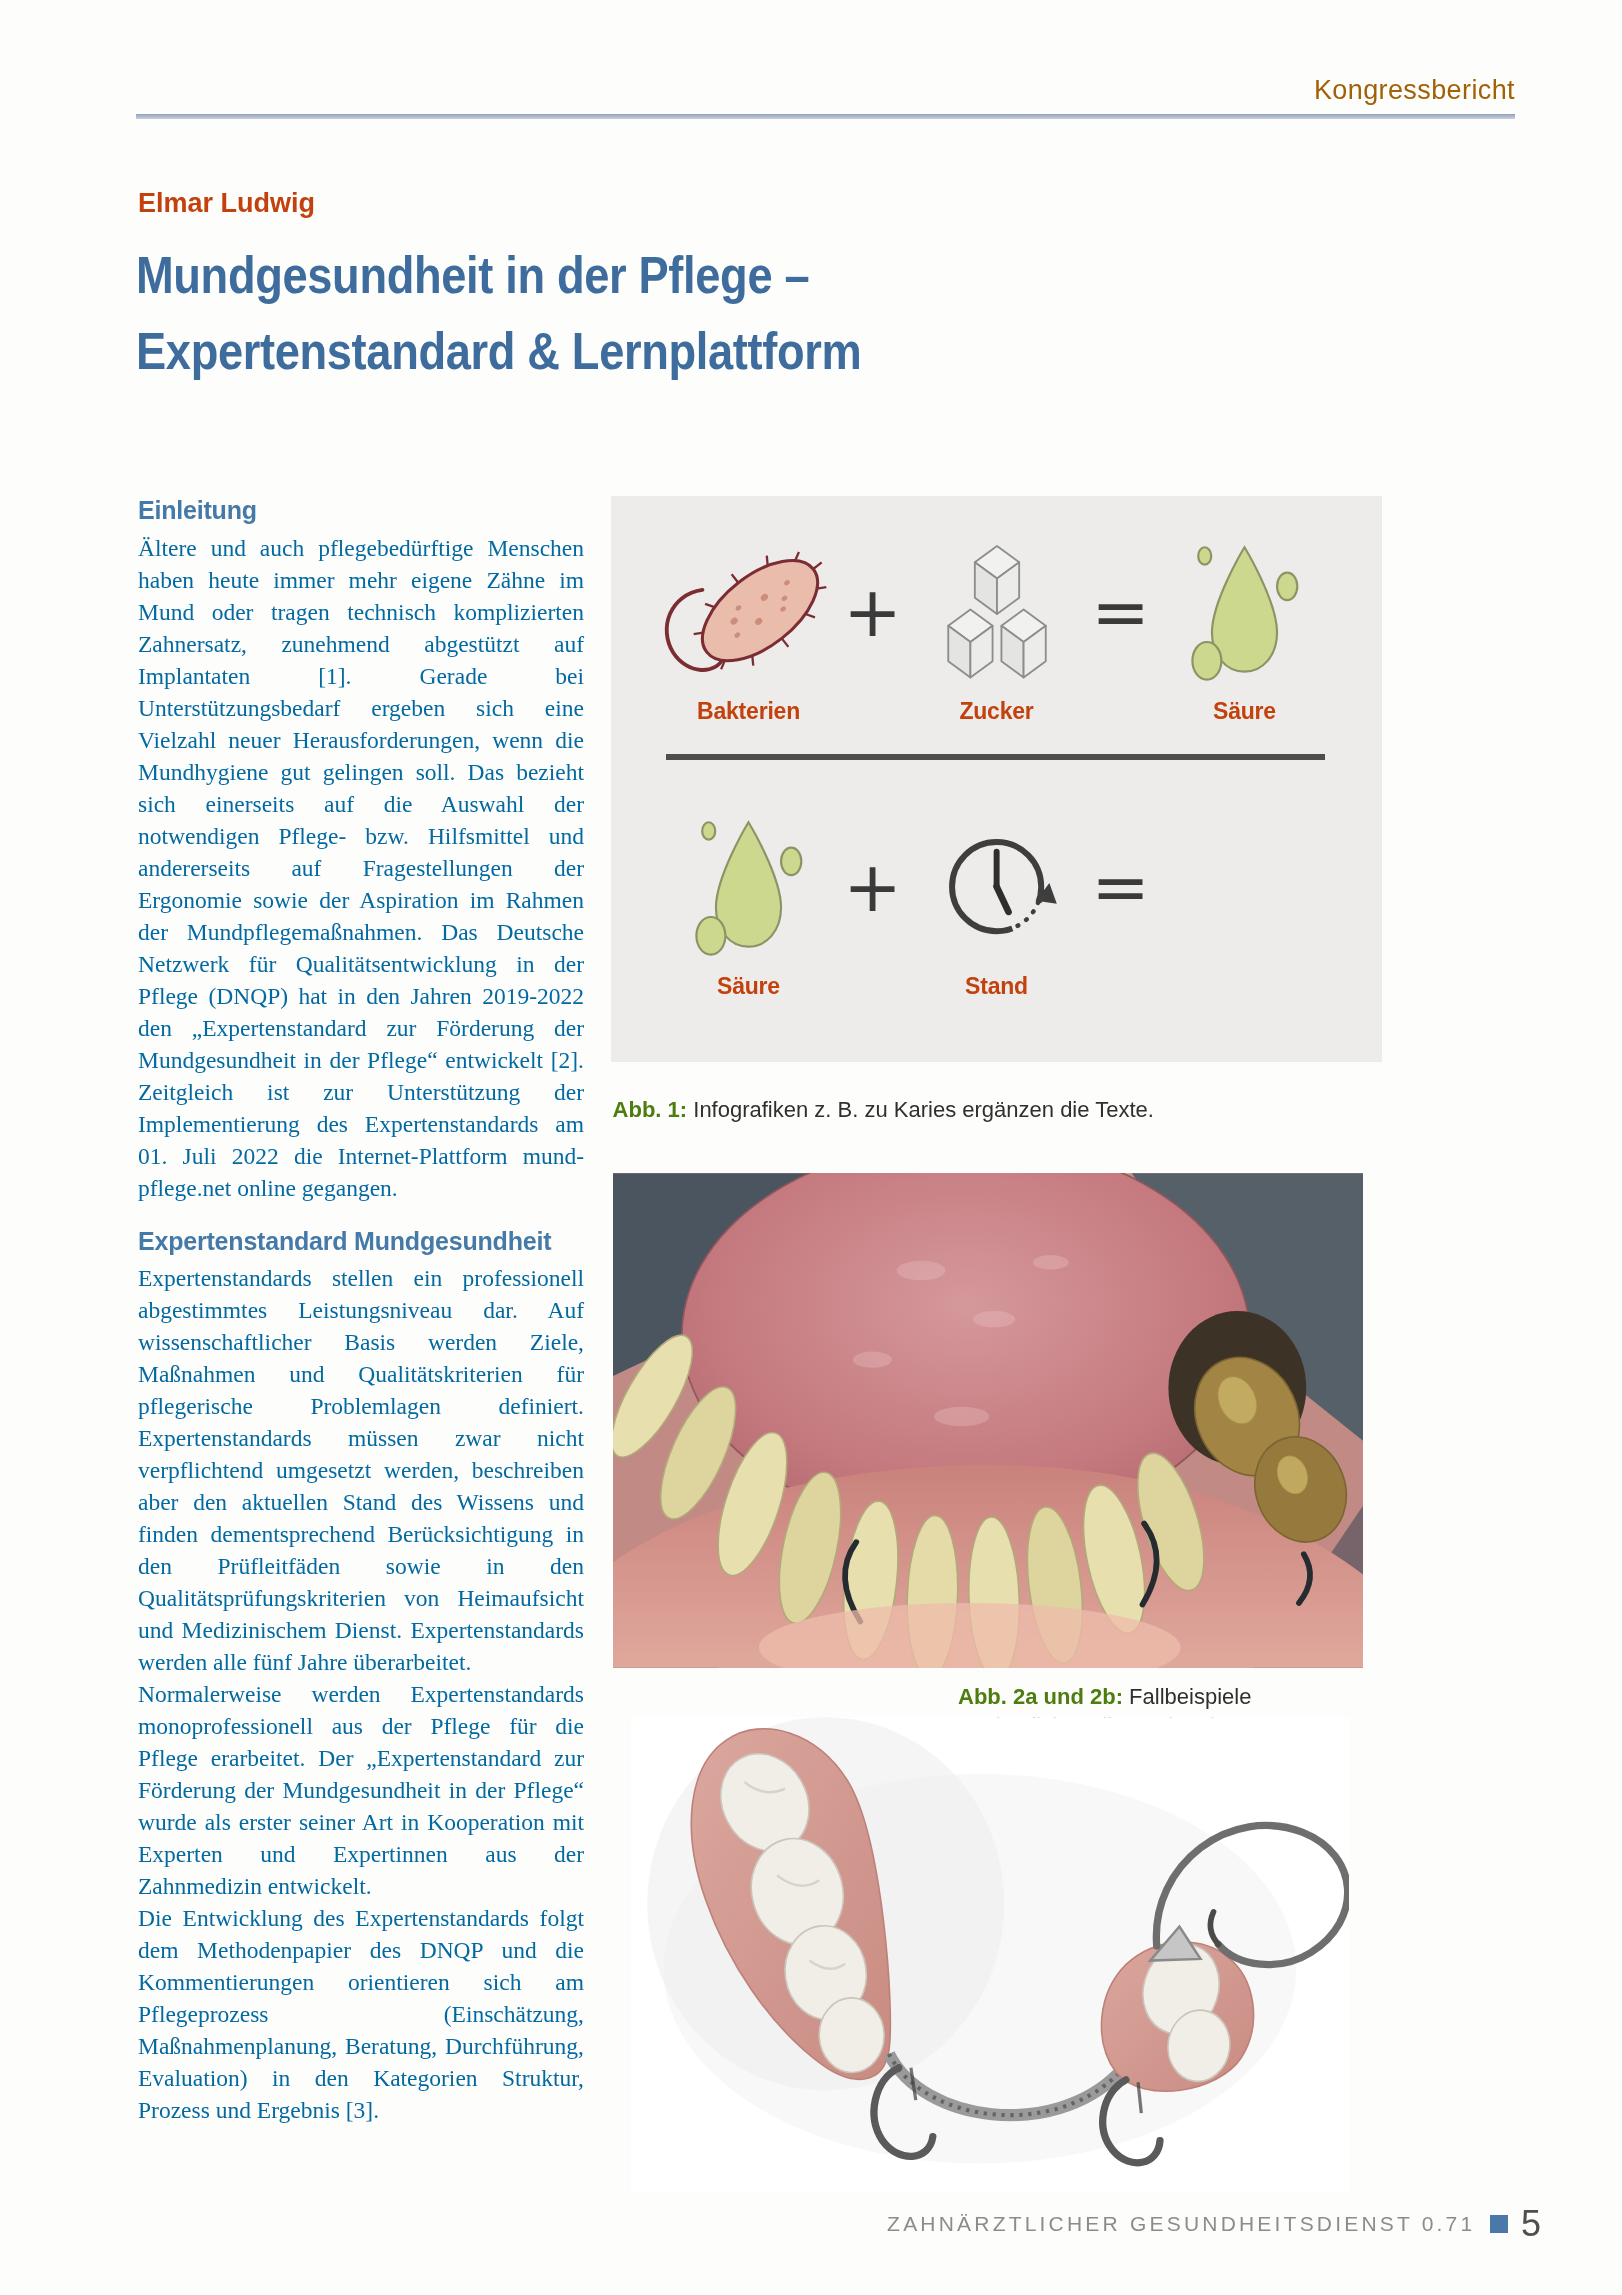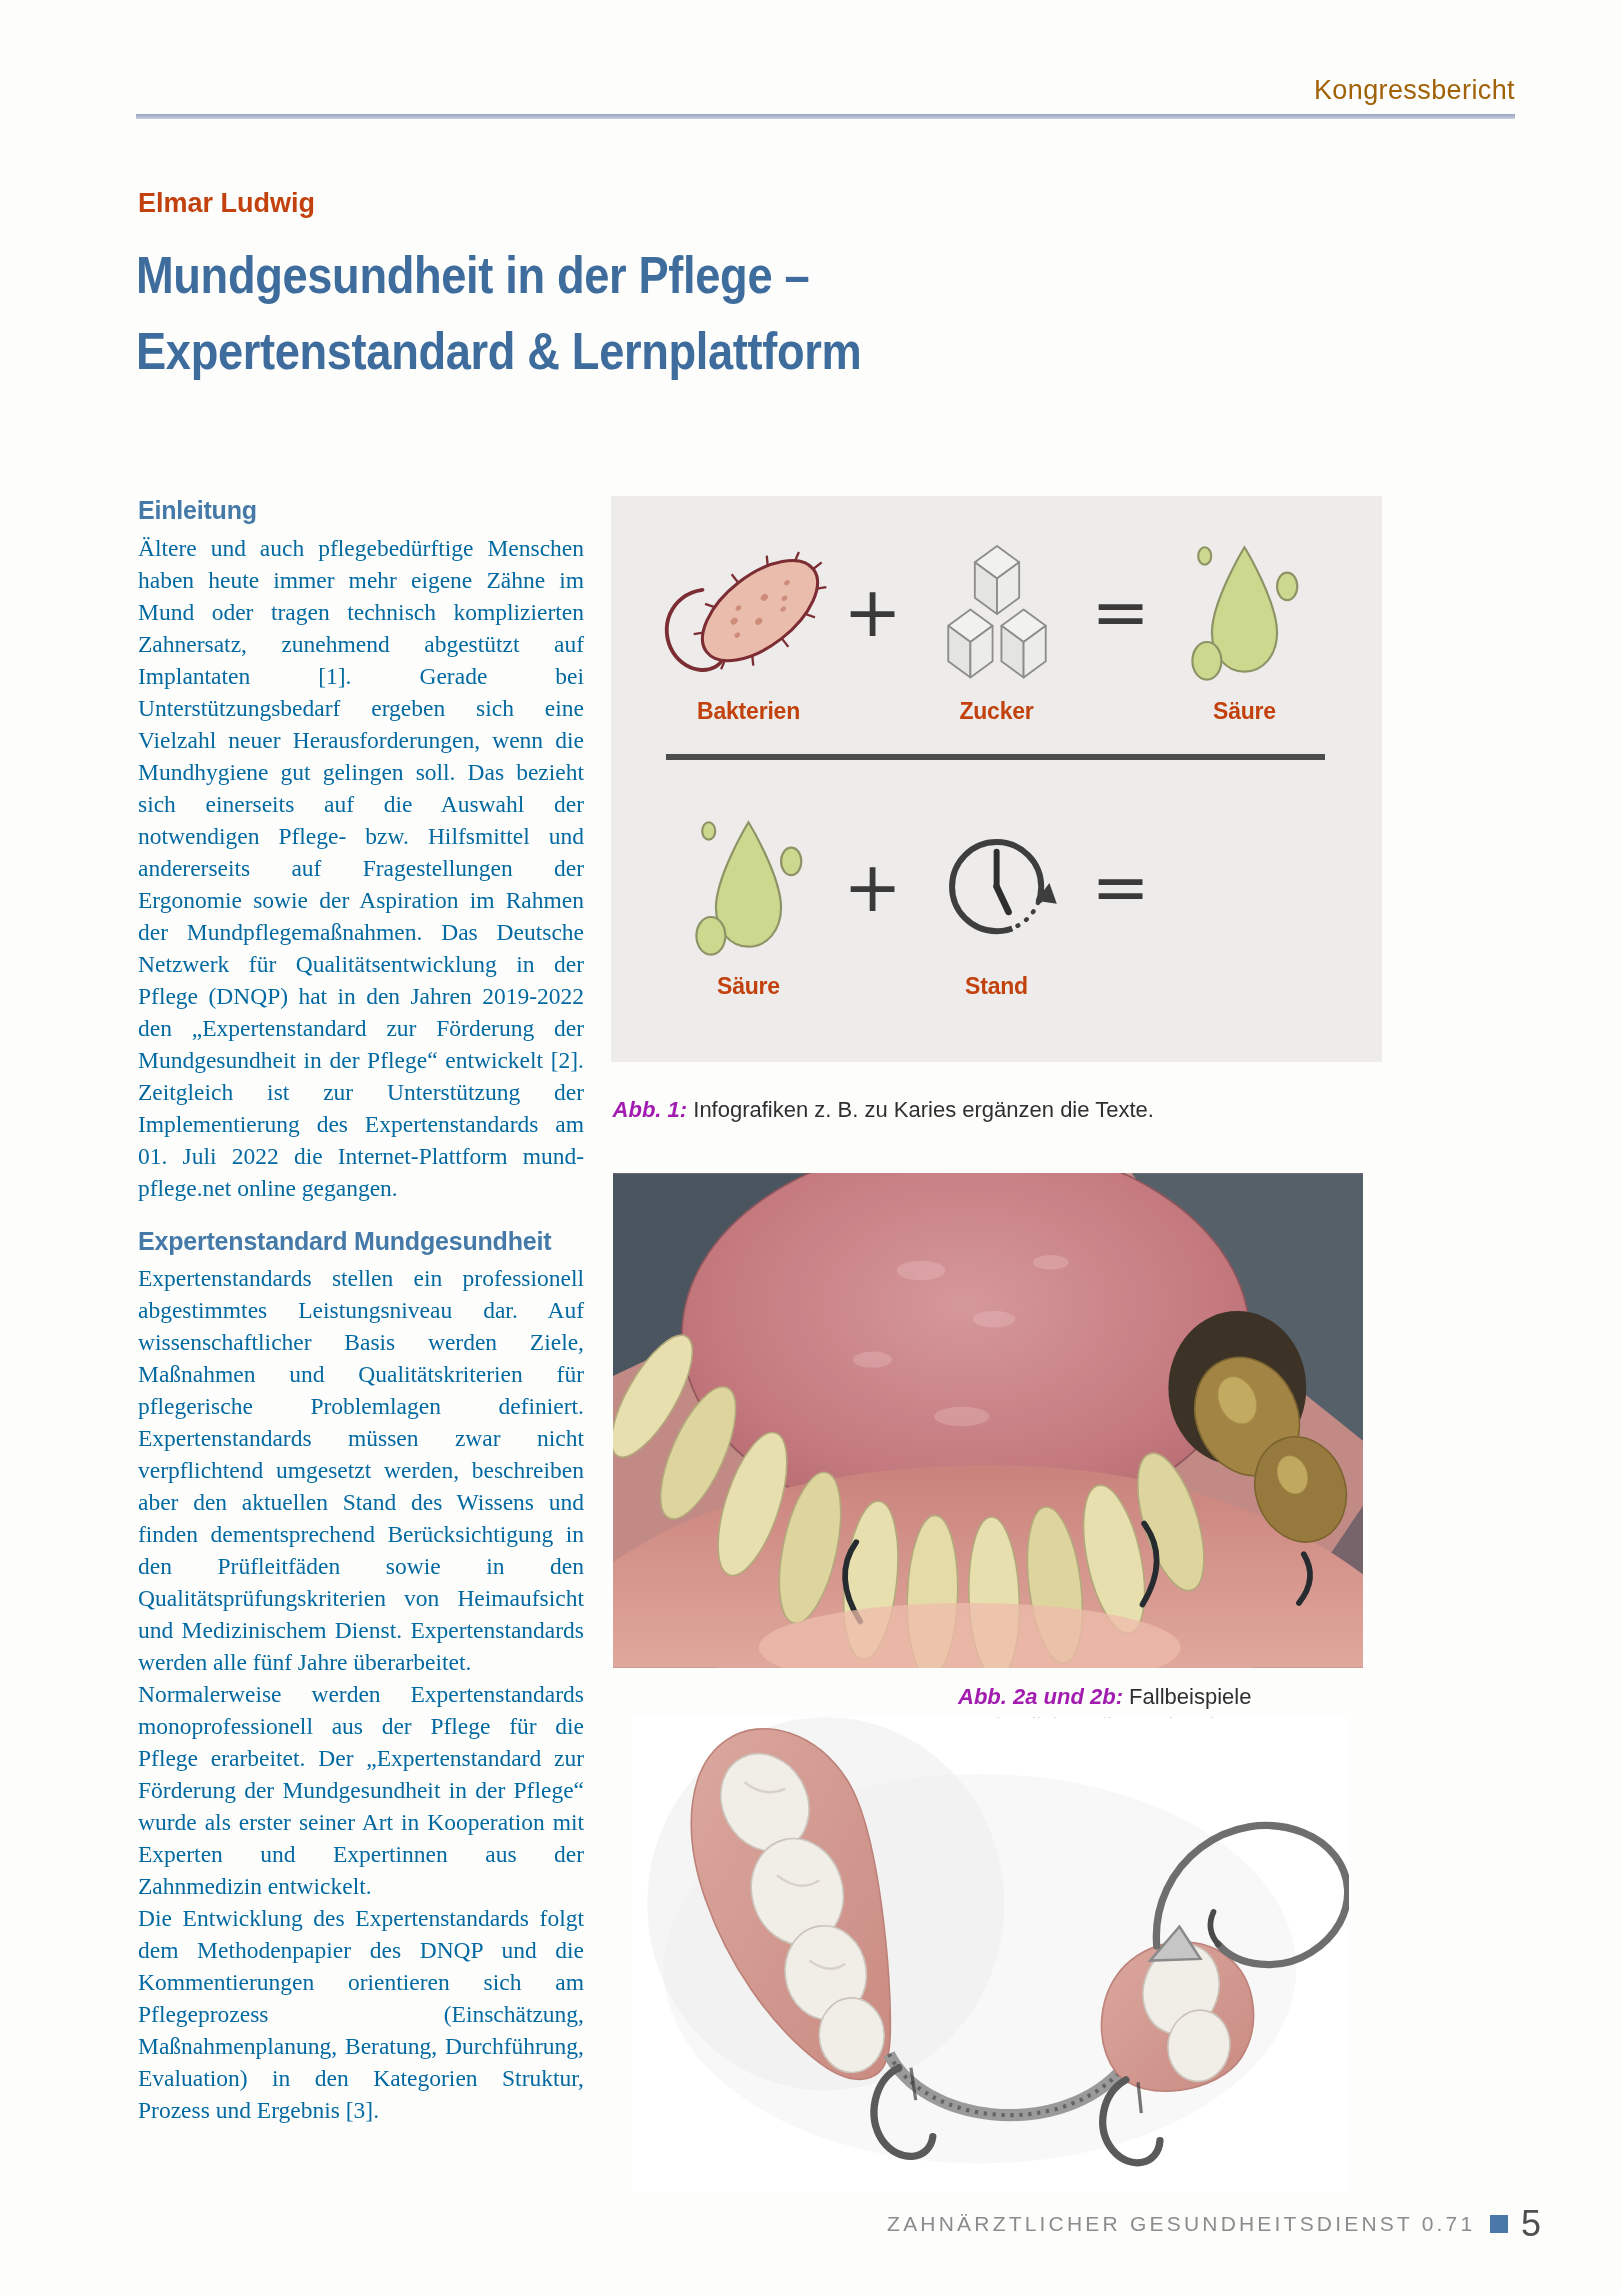--- a/index.html
+++ b/index.html
@@ -49,21 +49,21 @@
     font-size:23px;font-weight:bold;color:#c2410c;letter-spacing:-0.2px;
   }
   .op-cell{width:71px;height:158px;display:flex;align-items:center;justify-content:center;
     font-size:70px;font-weight:400;color:#3a3a3a;font-family:"DejaVu Sans",sans-serif;}
   .info-divider{
     position:absolute;left:55px;top:258px;width:659px;height:5.7px;background:#4d4d4d;
   }
   .figure-caption{
     position:absolute;font-size:22px;line-height:29px;color:#2f2f2f;
   }
-  .figure-caption .cap-label{font-weight:bold;color:#a21caf;font-style:italic;}
+  .figure-caption .cap-label{font-weight:bold;color:#4d7c0f;}
   .caption-1{left:1.6px;top:599px;width:746px;}
   .caption-2{left:347px;top:1186px;width:418px;}
   .photo{position:absolute;display:block;}
   .photo-1{left:1.6px;top:677px;}
   .photo-2{left:20px;top:1221px;}
   
   .page-footer{
     position:absolute;top:2203px;right:81px;display:flex;align-items:center;
   }
   .footer-journal{

